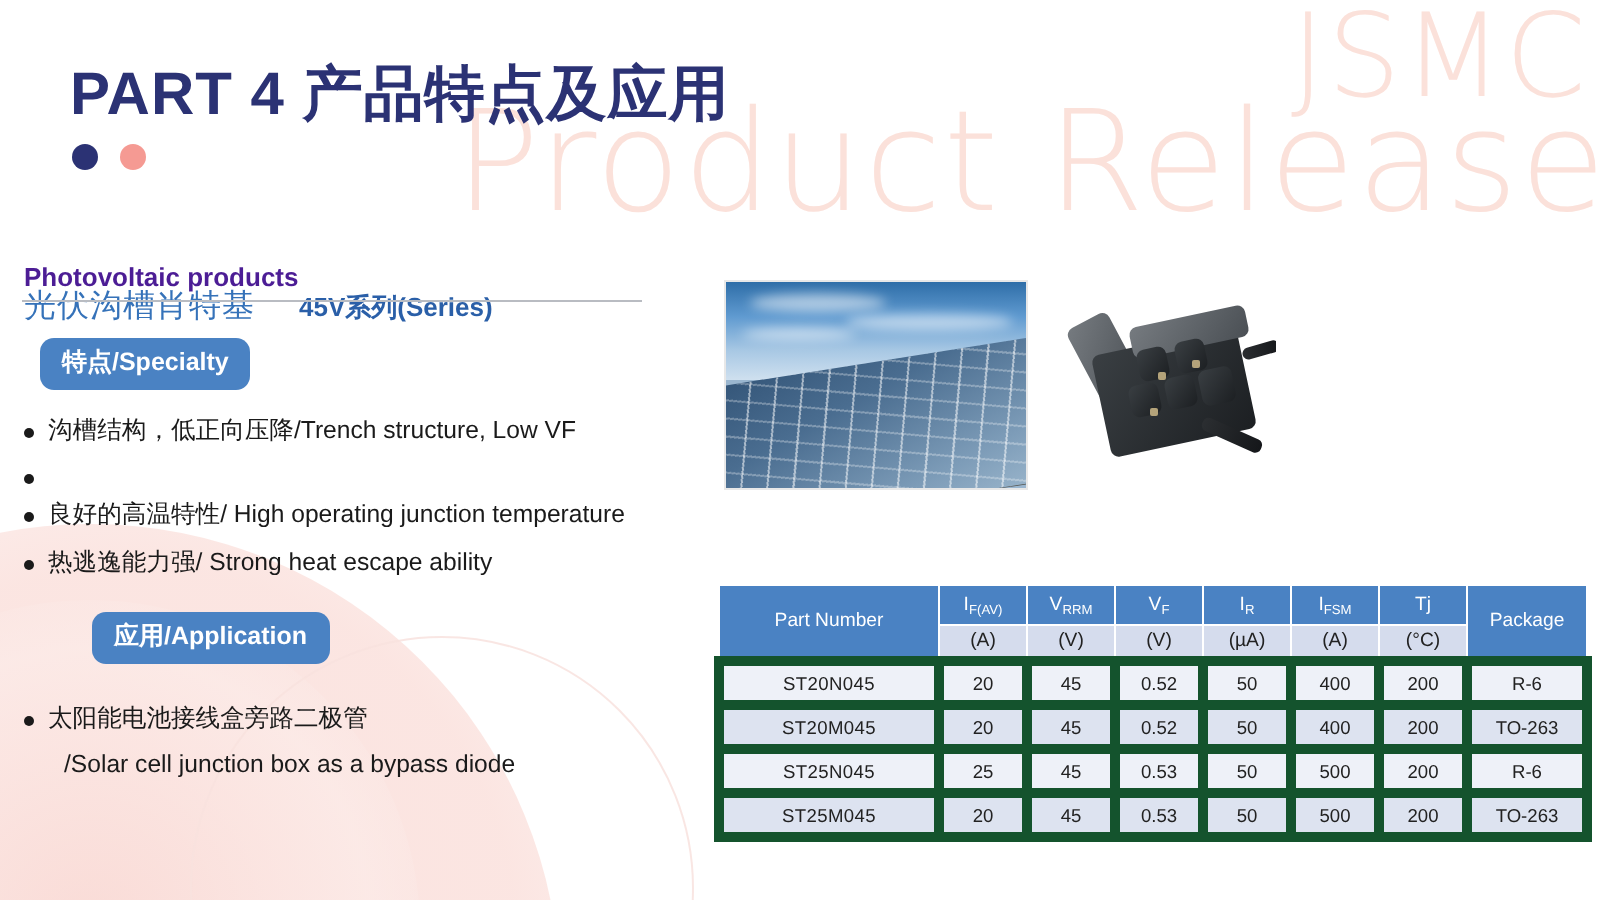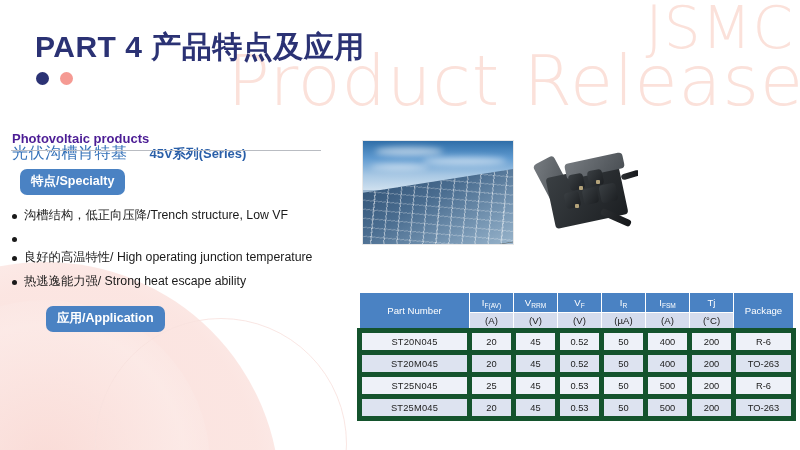--- a/index.html
+++ b/index.html
@@ -306,20 +306,27 @@
       <span class="bullet-text">良好的高温特性/ High operating junction temperature</span>
     </div>
     <div class="bullet-row">
       <span class="bullet-dot"></span>
       <span class="bullet-text">热逃逸能力强/ Strong heat escape ability</span>
     </div>
   </div>
 
   <div class="badge badge-application">应用/Application</div>
 
+  <div class="bullets bullets-app">
+    <div class="bullet-row">
+      <span class="bullet-dot"></span>
+      <span class="bullet-text">太阳能电池接线盒旁路二极管</span>
+    </div>
+    <div class="sub-line">/Solar cell junction box as a bypass diode</div>
+  </div>
 
   <div class="photo photo-solar">
     <div class="solar-sky"></div>
     <div class="solar-cloud" style="left:8%;top:6%;width:45%;height:9%;"></div>
     <div class="solar-cloud" style="left:40%;top:16%;width:55%;height:7%;"></div>
     <div class="solar-cloud" style="left:5%;top:22%;width:38%;height:6%;"></div>
     <div class="solar-ground"></div>
     <div class="solar-pole"></div>
     <div class="solar-dark"></div>
     <div class="solar-grid"></div>

